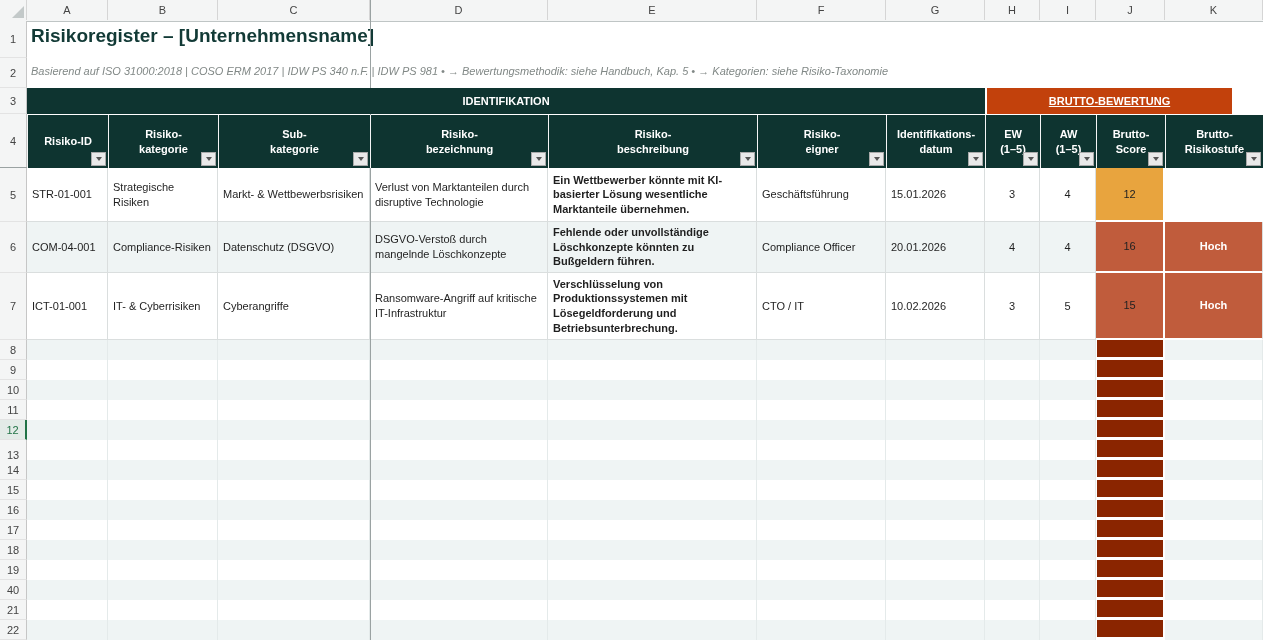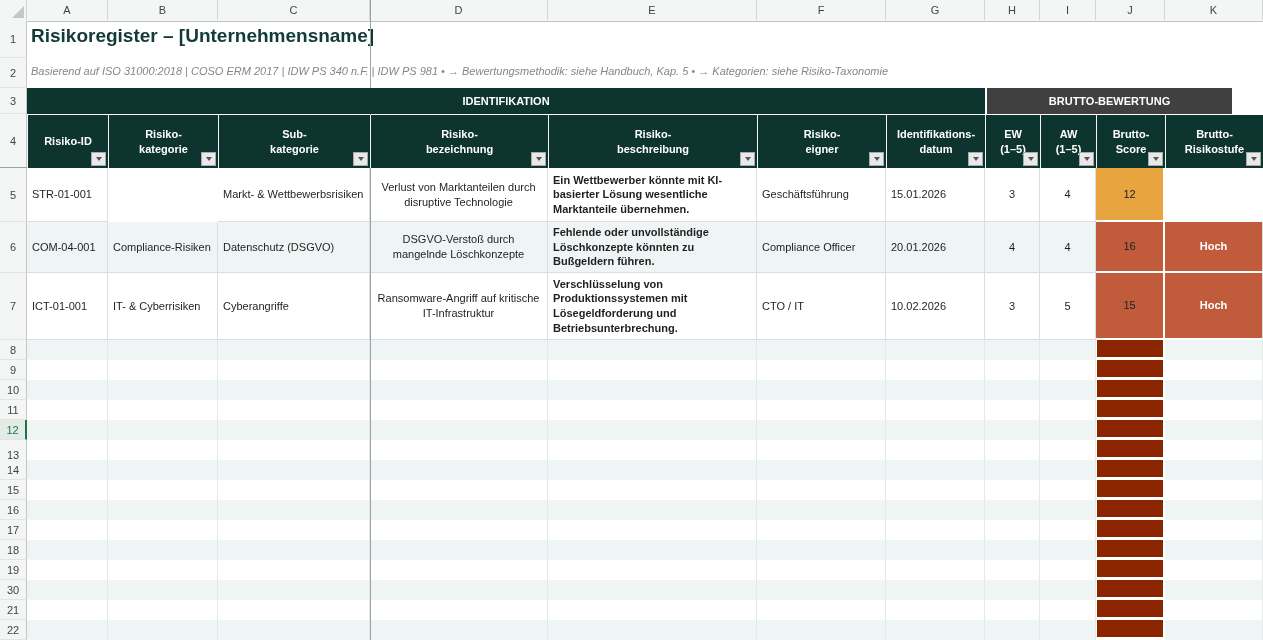--- a/index.html
+++ b/index.html
@@ -2,21 +2,21 @@
 <html><head>
 <meta charset="utf-8">
 <style>
   html,body{margin:0;padding:0;background:#fff;}
   #app{position:relative;width:1263px;height:640px;overflow:hidden;
        font-family:"Liberation Sans","DejaVu Sans",sans-serif;background:#fff;
        font-size:11px;color:#1f1f1f;}
 
   
   .x-a{left:27px;width:81px;} .x-b{left:108px;width:110px;} .x-c{left:218px;width:152px;}
-  .x-d{left:370px;width:178px;text-align:center;} .x-e{left:548px;width:209px;font-weight:bold;} .x-f{left:757px;width:129px;}
+  .x-d{left:370px;width:178px;} .x-e{left:548px;width:209px;font-weight:bold;} .x-f{left:757px;width:129px;}
   .x-g{left:886px;width:99px;} .x-h{left:985px;width:55px;} .x-i{left:1040px;width:56px;}
   .x-j{left:1096px;width:69px;} .x-k{left:1165px;width:98px;}
 
   
   #colheaders{position:absolute;left:0;top:0;width:1263px;height:21px;background:#F4F5F5;
               border-bottom:1px solid #BFC5C5;z-index:5;}
   .colhdr{position:absolute;top:0;height:20px;display:flex;align-items:center;justify-content:center;
           color:#444;border-right:1px solid #D5D5D5;box-sizing:border-box;font-size:11px;}
   #corner{position:absolute;left:0;top:0;width:27px;height:20px;border-right:1px solid #D5D5D5;box-sizing:border-box;}
   #corner .tri{position:absolute;right:2px;bottom:2px;width:0;height:0;
@@ -31,21 +31,21 @@
   #pane-h{position:absolute;left:0;top:167px;width:1263px;height:1px;background:#9AA2A2;z-index:6;}
 
   
   #title{position:absolute;left:31px;top:25px;font-size:19px;font-weight:bold;color:#123A36;z-index:2;}
   #subtitle{position:absolute;left:31px;top:65px;font-size:11px;font-style:italic;color:#818886;z-index:2;}
 
   
   .band{position:absolute;top:88px;height:26px;display:flex;align-items:center;justify-content:center;
         color:#fff;font-weight:bold;z-index:7;box-sizing:border-box;}
   #band-ident{left:27px;width:958px;background:#0E3430;}
-  #band-gross{left:987px;width:245px;background:#404040;}
+  #band-gross{left:987px;width:245px;background:#c2410c;text-decoration:underline;}
 
   .thdr{position:absolute;top:115px;height:53px;background:#0E3430;color:#fff;font-weight:bold;
         display:flex;flex-direction:column;align-items:center;justify-content:center;line-height:1.35;
         border-left:1px solid #F4F5F5;box-sizing:border-box;z-index:7;text-align:center;}
   .filter{position:absolute;right:2px;bottom:2px;width:15px;height:14px;background:#E9E9E9;
           border:1px solid #A9A9A9;box-sizing:border-box;display:flex;align-items:center;justify-content:center;}
   .filter .car{width:0;height:0;border-left:3.5px solid transparent;border-right:3.5px solid transparent;
                border-top:4px solid #555;}
 
   
@@ -104,21 +104,21 @@
       <div class="rowhdr" style="top: 380px; height: 20px;">10</div>
       <div class="rowhdr" style="top: 400px; height: 20px;">11</div>
       <div class="rowhdr sel" style="top: 420px; height: 20px;">12</div>
       <div class="rowhdr" style="top: 440px; height: 30px;">13</div>
       <div class="rowhdr" style="top: 460px; height: 20px;">14</div>
       <div class="rowhdr" style="top: 480px; height: 20px;">15</div>
       <div class="rowhdr" style="top: 500px; height: 20px;">16</div>
       <div class="rowhdr" style="top: 520px; height: 20px;">17</div>
       <div class="rowhdr" style="top: 540px; height: 20px;">18</div>
       <div class="rowhdr" style="top: 560px; height: 20px;">19</div>
-      <div class="rowhdr" style="top: 580px; height: 20px;">30</div>
+      <div class="rowhdr" style="top: 580px; height: 20px;">40</div>
       <div class="rowhdr" style="top: 600px; height: 20px;">21</div>
       <div class="rowhdr" style="top: 620px; height: 20px;">22</div>
     </div>
 
   <div id="emptyrows">
       <div class="ecell" style="left: 27px; top: 340px; width: 81px; height: 20px; background: rgb(239, 244, 244);"></div>
       <div class="ecell" style="left: 108px; top: 340px; width: 110px; height: 20px; background: rgb(239, 244, 244);"></div>
       <div class="ecell" style="left: 218px; top: 340px; width: 152px; height: 20px; background: rgb(239, 244, 244);"></div>
       <div class="ecell" style="left: 370px; top: 340px; width: 178px; height: 20px; background: rgb(239, 244, 244);"></div>
       <div class="ecell" style="left: 548px; top: 340px; width: 209px; height: 20px; background: rgb(239, 244, 244);"></div>
@@ -362,20 +362,21 @@
   <div class="thdr x-k">
     <span>Brutto-</span>
       <span>Risikostufe</span>
     <div class="filter">
         <div class="car"></div>
       </div>
   </div>
 
   <div class="drow" style="top:168px;height:54px;">
     <div class="cell x-a">STR-01-001</div>
+    <div class="cell x-b">Strategische Risiken</div>
     <div class="cell x-c">Markt- &amp; Wettbewerbsrisiken</div>
     <div class="cell x-d">Verlust von Marktanteilen durch disruptive Technologie</div>
     <div class="cell x-e">Ein Wettbewerber könnte mit KI-basierter Lösung wesentliche Marktanteile übernehmen.</div>
     <div class="cell x-f">Geschäftsführung</div>
     <div class="cell x-g">15.01.2026</div>
     <div class="cell c x-h">3</div>
     <div class="cell c x-i">4</div>
     <div class="cell scorecell sev-elevated x-j">12</div>
   </div>
 

